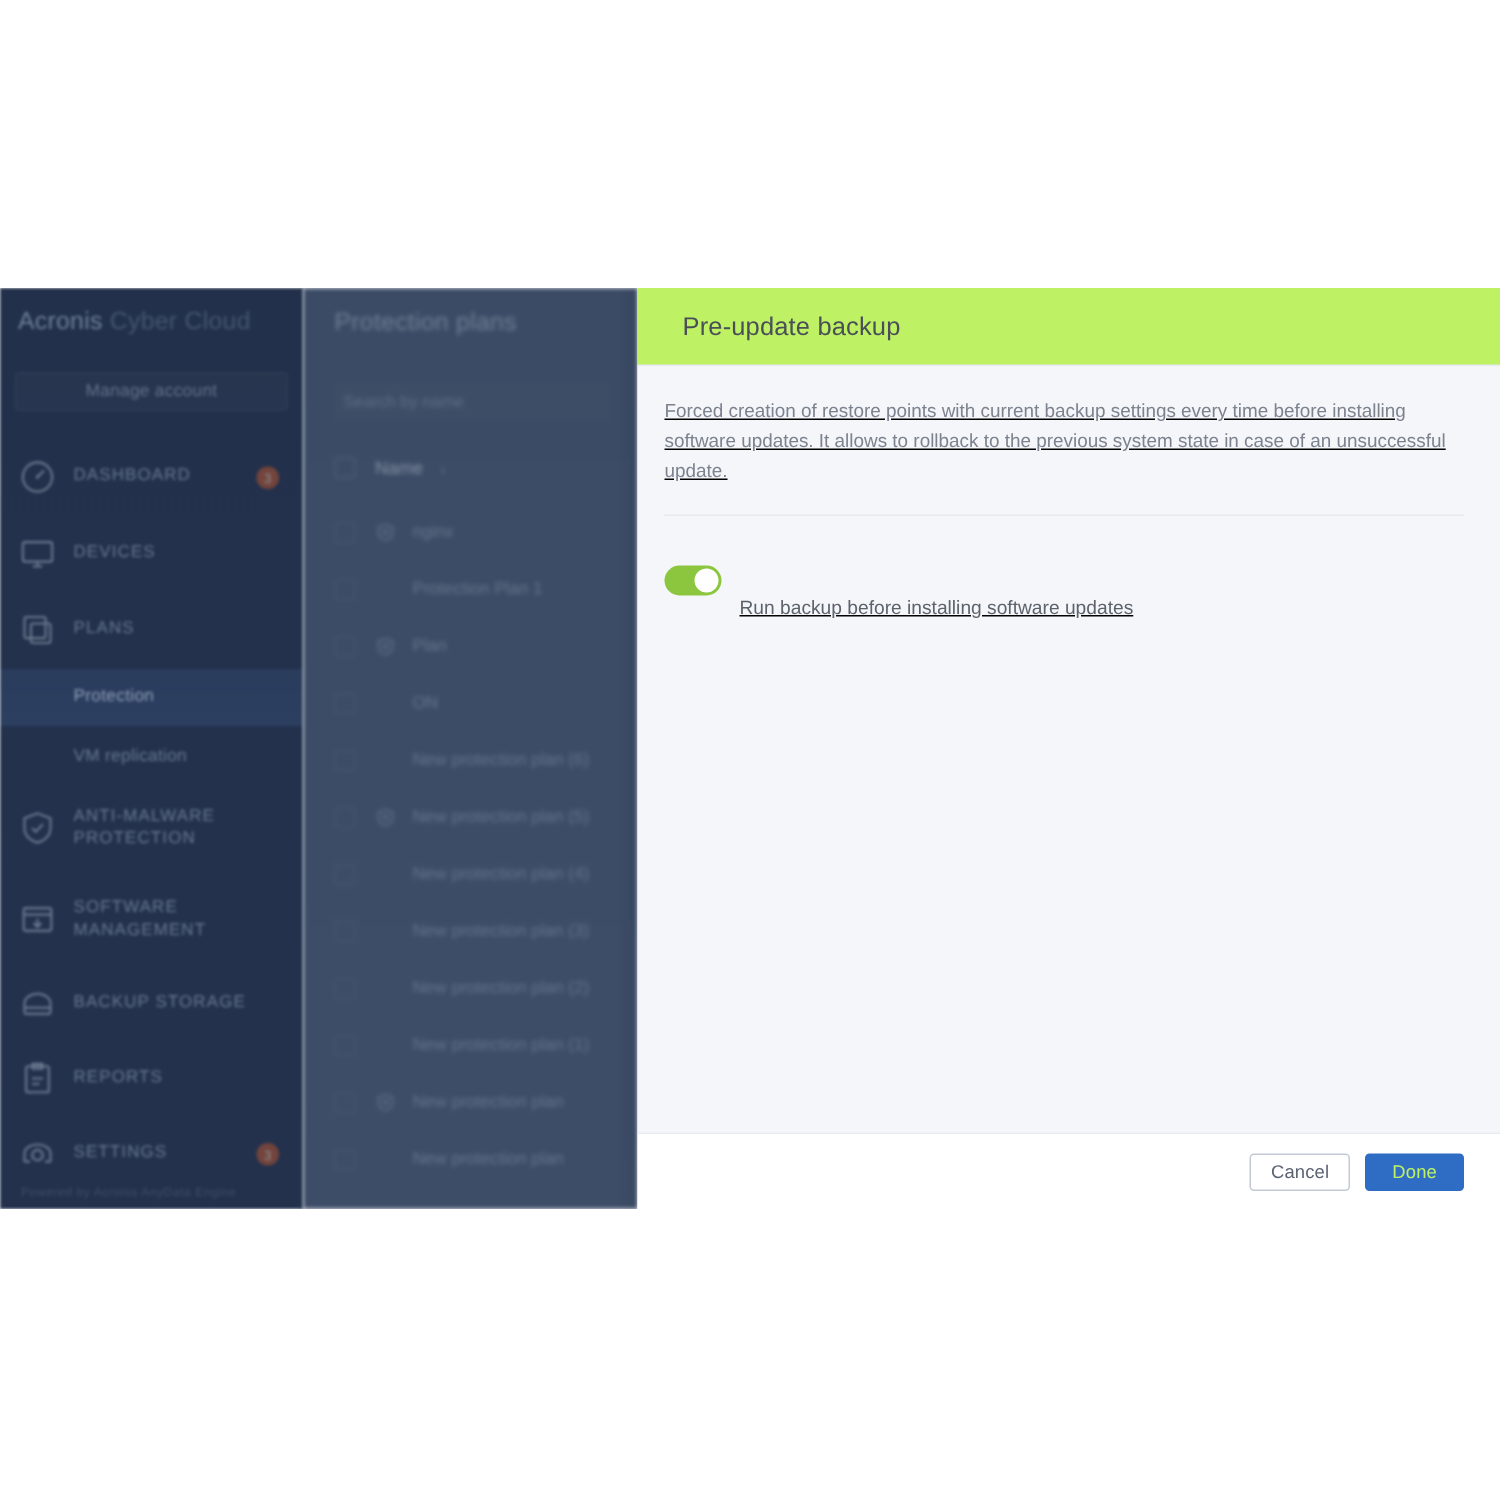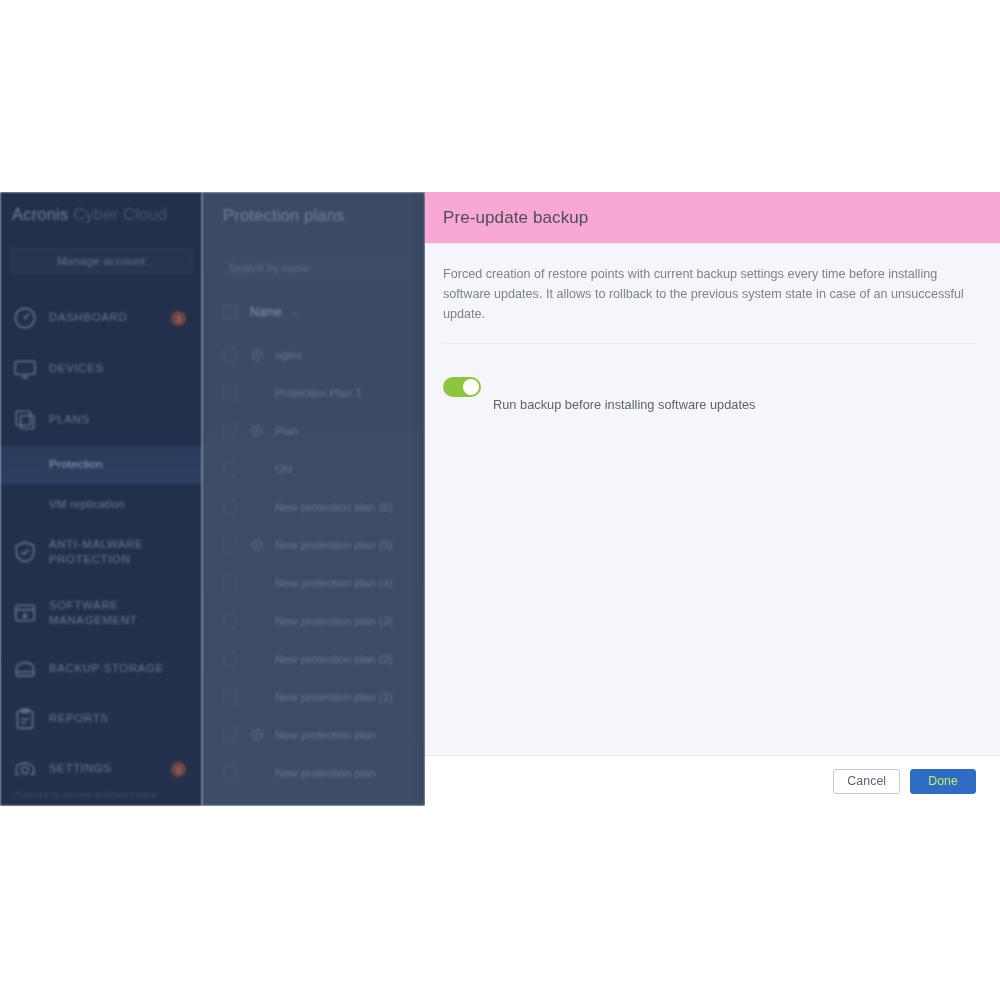--- a/index.html
+++ b/index.html
@@ -220,38 +220,39 @@
     flex: 1 1 auto;
     height: 614px;
     background: #f4f6fa;
     display: flex;
     flex-direction: column;
     box-shadow: -3px 0 9px rgba(20,30,50,0.16);
   }
   #dialog-header {
     height: 52px;
     flex: 0 0 52px;
-    background: #f9a8d4;
+    background: #bef264;
     border-bottom: 1px solid #e7eaf0;
     display: flex;
     align-items: center;
-    padding-left: 18px;
+    padding-left: 30px;
     box-sizing: border-box;
   }
   #dialog-title {
     font-size: 17px;
     color: #4a4f57;
     letter-spacing: .1px;
   }
   #dialog-body {
     flex: 1 1 auto;
     background: #f4f6fa;
     padding: 20px 24px 0 18px;
     box-sizing: border-box;
     overflow: hidden;
+    text-decoration: underline;
   }
   #dialog-desc {
     font-size: 12.6px;
     line-height: 20px;
     color: #7c838f;
     max-width: 534px;
     margin: 0 0 19px 0;
   }
   #body-divider {
     height: 1px;

